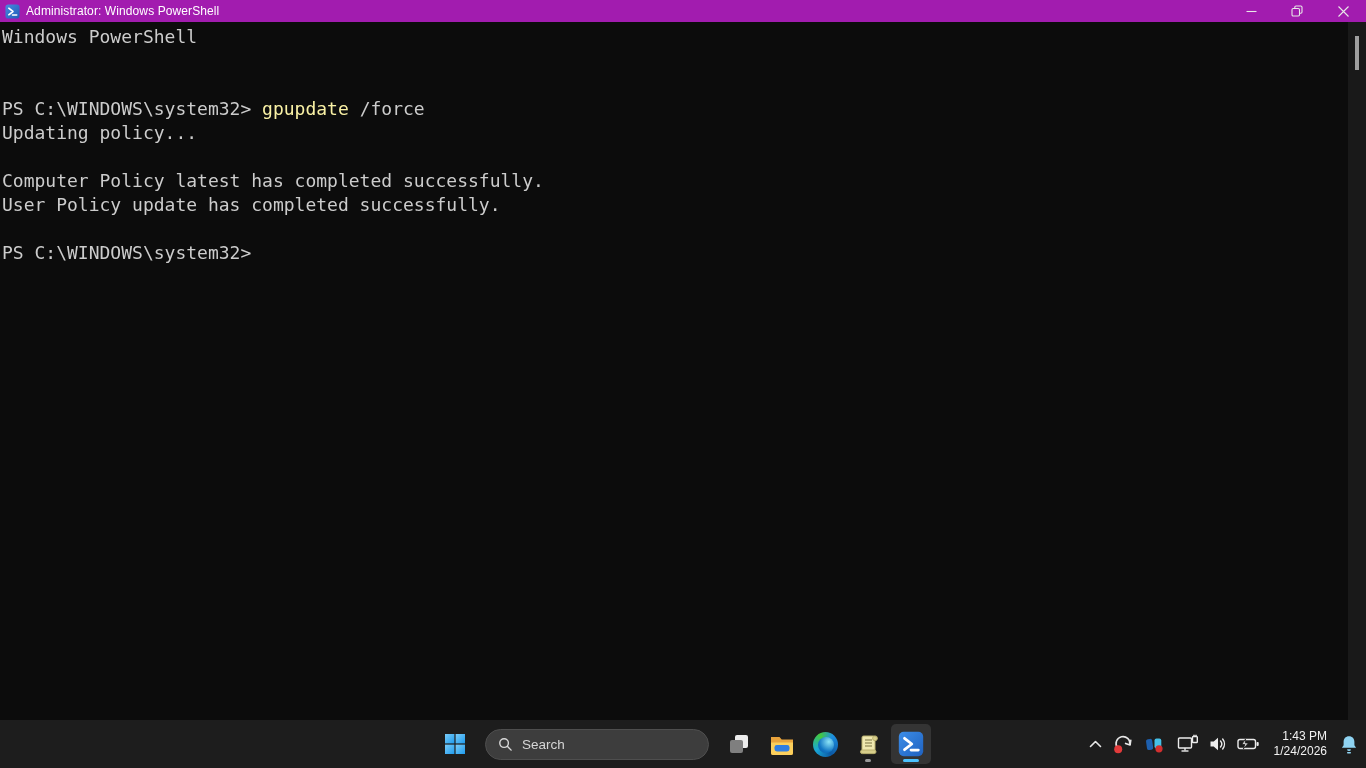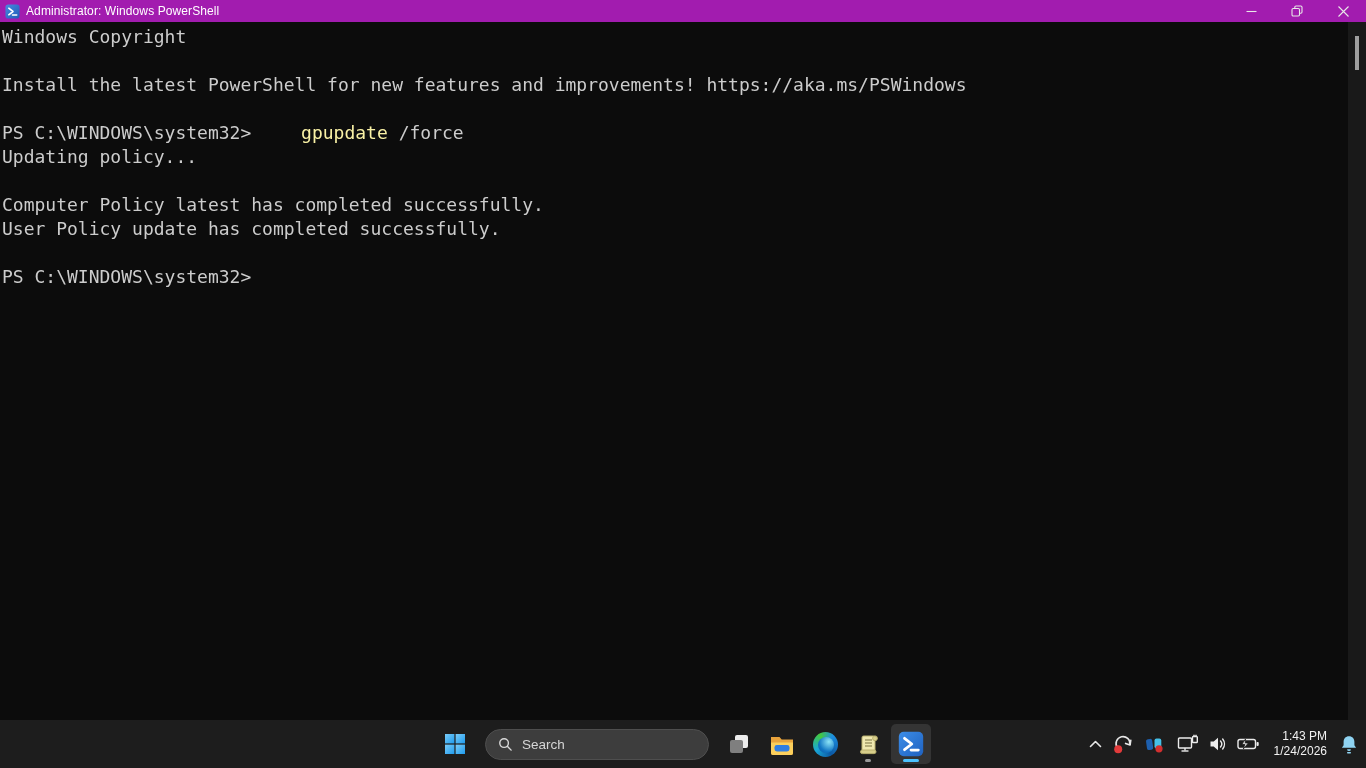--- a/index.html
+++ b/index.html
@@ -15,21 +15,21 @@
   .window-controls { position:absolute; right:0; top:0; height:22px; display:flex; }
   .ctrl-btn { width:46px; height:22px; display:flex; align-items:center; justify-content:center;
               background:transparent; border:none; cursor:default; }
 
   
   .terminal { position:absolute; top:22px; left:0; right:18px; bottom:48px;
               background:var(--term-bg,#0c0c0c); color:var(--term-fg,#cccccc);
               font-family:"DejaVu Sans Mono","Liberation Mono",monospace;
               font-size:18px; line-height:24px; padding:3px 0 0 2px; }
   .term-line { white-space:pre; height:24px; }
-  .seg-command { color:var(--term-cmd,#f9f1a5);margin-left:39px; }
+  .seg-command { color:var(--term-cmd,#f9f1a5); }
 
   .scrollbar { position:absolute; top:22px; right:0; width:18px; bottom:48px; background:#191919; }
   .scroll-thumb { position:absolute; top:14px; left:7px; width:4px; height:34px; background:#9f9f9f; }
 
   
   .taskbar { position:absolute; left:0; right:0; bottom:0; height:48px; background:#1d1d1d; }
   .tb-center { position:absolute; left:50%; transform:translateX(-50%); top:0; height:48px;
                display:flex; align-items:center; gap:3px; }
   .tb-btn { width:40px; height:40px; border-radius:5px; display:flex; align-items:center;
             justify-content:center; position:relative; }
@@ -90,23 +90,22 @@
       </button>
       <button class="ctrl-btn">
         <svg width="11" height="11" viewBox="0 0 11 11">
             <path d="M0.5 0.5 L10.5 10.5 M10.5 0.5 L0.5 10.5" stroke="#e8e8e8" stroke-width="1.1"></path>
           </svg>
       </button>
     </div>
   </div>
 
   <div class="terminal">
-      <div class="term-line"><span>Windows Copyright</span></div>
-      <div class="term-line">&nbsp;</div>
-      <div class="term-line"><span>Install the latest PowerShell for new features and improvements! https://aka.ms/PSWindows</span></div>
+      <div class="term-line"><span>Windows PowerShell</span></div>
+      <div class="term-line">&nbsp;</div>
       <div class="term-line">&nbsp;</div>
       <div class="term-line"><span>PS C:\WINDOWS\system32&gt; </span><span class="seg-command">gpupdate</span><span> /force</span></div>
       <div class="term-line"><span>Updating policy...</span></div>
       <div class="term-line">&nbsp;</div>
       <div class="term-line"><span>Computer Policy latest has completed successfully.</span></div>
       <div class="term-line"><span>User Policy update has completed successfully.</span></div>
       <div class="term-line">&nbsp;</div>
       <div class="term-line"><span>PS C:\WINDOWS\system32&gt;</span></div>
     </div>
 

